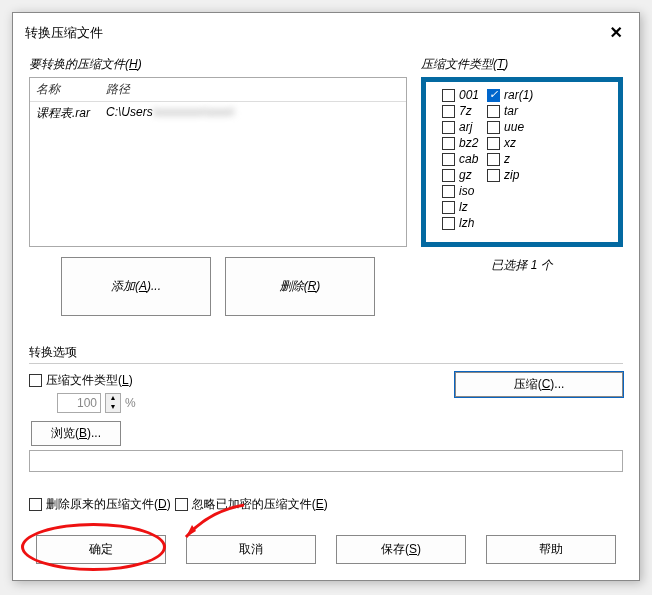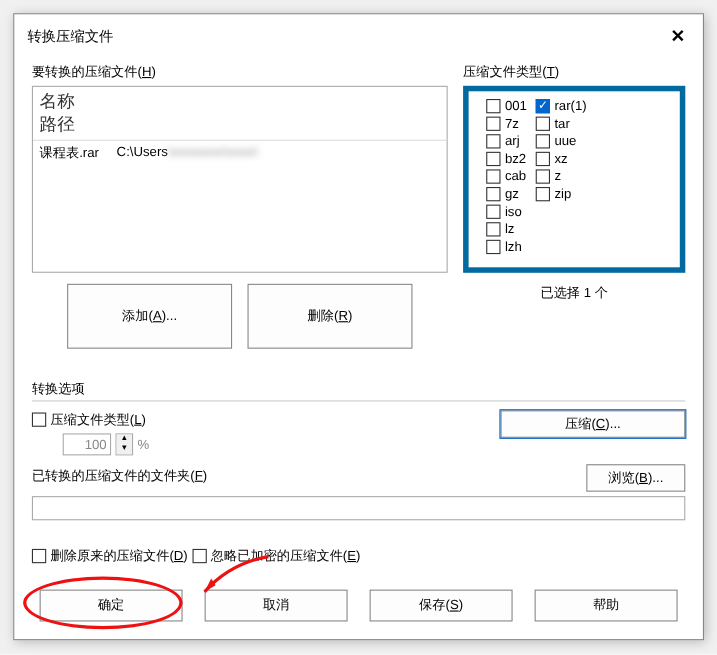--- a/index.html
+++ b/index.html
@@ -32,41 +32,41 @@
   padding: 2px 8px;
   cursor: pointer;
 }
 .content {
   padding: 4px 16px 16px 16px;
 }
 .row1 {
   display: flex;
   gap: 14px;
   margin-bottom: 28px;
+  font-style: italic;
 }
 .col-left { flex: 1; display: flex; flex-direction: column; }
 .col-right { width: 202px; display: flex; flex-direction: column; }
 .group-label {
   font-size: 12px;
   margin-bottom: 4px;
 }
 .underline { text-decoration: underline; }
 .filelist {
   border: 1px solid #aaa;
   height: 170px;
   overflow: auto;
   background: #fff;
 }
 .filelist-header {
   display: flex;
   border-bottom: 1px solid #ddd;
   padding: 3px 6px;
-  font-size: 16px;
+  font-size: 12px;
   color: #333;
-  flex-direction: column;
 }
 .fl-col-name { width: 70px; }
 .fl-col-path { flex: 1; }
 .filelist-row {
   display: flex;
   padding: 3px 6px;
   font-size: 12px;
 }
 .fr-name { width: 70px; white-space: nowrap; }
 .fr-path { flex: 1; white-space: nowrap; }
@@ -375,23 +375,20 @@
           </div>
           <span class="pct">%</span>
         </div>
       </div>
       <div class="btn-sm btn-highlight">
         <span>压缩(</span><span class="underline">C</span><span>)...</span>
       </div>
     </div>
 
     <div class="folder-row">
-      <div class="group-label">
-        <span>已转换的压缩文件的文件夹(</span><span class="underline">F</span><span>)</span>
-      </div>
       <div class="browse-btn">
         <span>浏览(</span><span class="underline">B</span><span>)...</span>
       </div>
     </div>
     <input class="folder-input" value="" style="">
 
     <div class="checks2">
       <label class="cb-line">
         <span class="cb"></span>
         <span>

